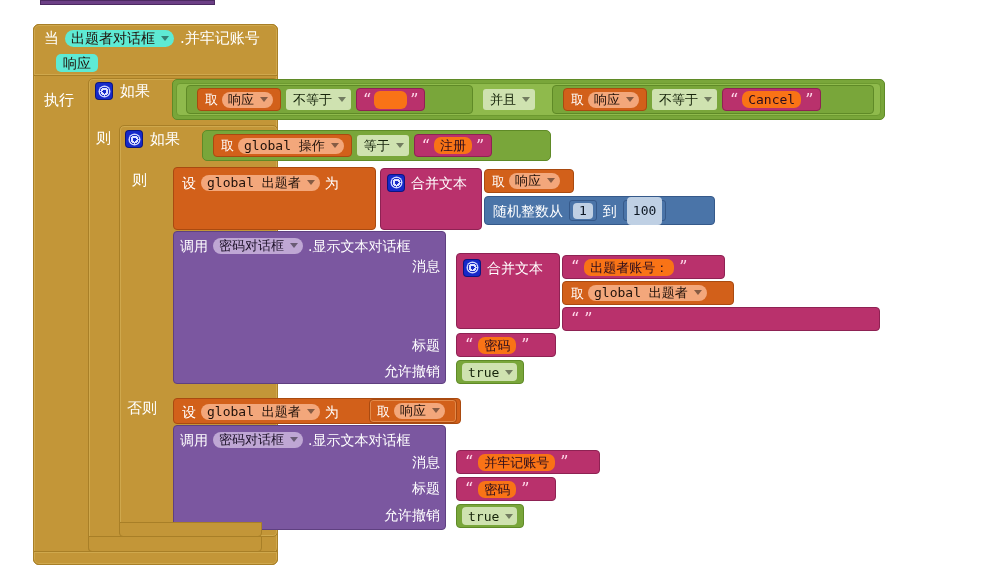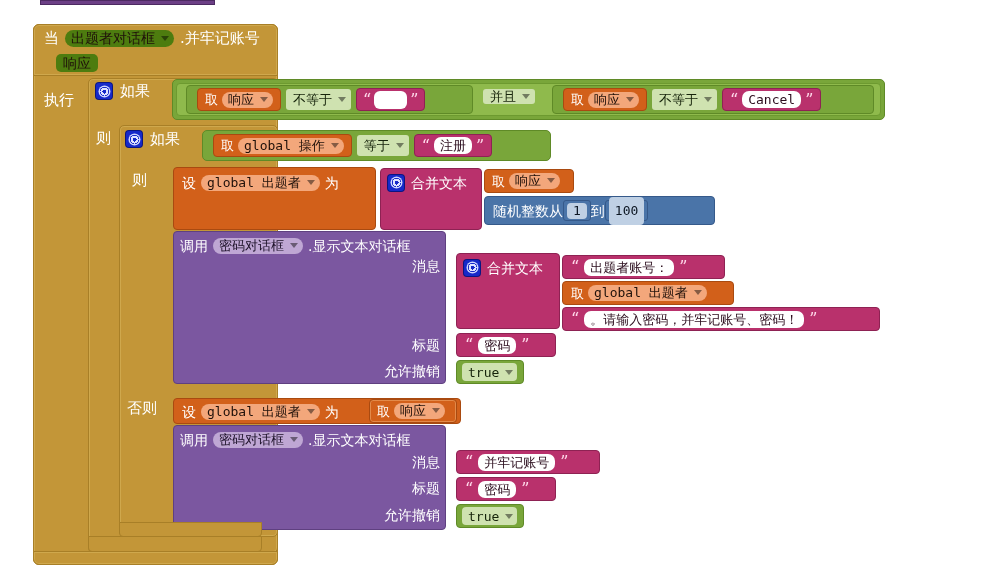--- a/index.html
+++ b/index.html
@@ -38,22 +38,22 @@
   
   .c-event   {background:#C39638;border:1px solid #a87f27;box-shadow:inset 0 0 0 1px #cfa84d;}
   .c-ctrl    {background:#C39638;border:1px solid #a87f27;}
   .c-logic   {background:#79A63A;border:1px solid #5f8a27;}
   .c-var     {background:#D2601A;border:1px solid #a94a10;}
   .c-text    {background:#B9316C;border:1px solid #8e2253;}
   .c-math    {background:#4A74A8;border:1px solid #35598a;}
   .c-proc    {background:#7B57A0;border:1px solid #5f4080;}
 
   .chip-var {background:#F3A77B;color:#20110a;}
-  .chip-evt {background:#4d7c0f;color:#20110a;text-align:right;}
-  .chip-txt {background:#ffffff;color:#2b0d1d;}
+  .chip-evt {background:#5eead4;color:#20110a;text-align:right;}
+  .chip-txt {background:#f97316;color:#2b0d1d;}
   .chip-log {background:#CFE2B0;color:#16230a;}
   .chip-math{background:#BFD0E4;color:#0d1723;}
   .chip-proc{background:#BFA7D4;color:#1a0f26;}
 
   .quote{color:#ffd9ea;font-size:16px;line-height:1;font-family:"DejaVu Serif",serif;}
   .mono{font-family:"DejaVu Sans Mono","Liberation Mono",monospace;}
 
   .tabbar{position:absolute;left:40px;top:0;width:175px;height:5px;background:#6c3f86;border:1px solid #4d2a62;box-sizing:border-box;}
 </style>
 </head>
@@ -114,21 +114,21 @@
       <span style="font-size:13px;">不等于</span>
       <span class="caret"></span>
     </span>
     <span class="blk c-text" style="position:relative;height:23px;display:inline-flex;align-items:center;gap:3px;padding:0 6px;border-radius:4px;">
       <span class="quote">“</span>
       <span class="chip chip-txt" style="min-width:22px;height:15px;border-radius:6px;"></span>
       <span class="quote">”</span>
     </span>
   </div>
 
-  <span class="chip chip-log" style="position:absolute;left:483px;top:89px;height:15px;border-radius:3px;padding:0 5px 0 7px;">
+  <span class="chip chip-log" style="position:absolute;left:483px;top:89px;height:21px;border-radius:3px;padding:0 5px 0 7px;">
     <span style="font-size:13px;">并且</span>
     <span class="caret"></span>
   </span>
 
   <div class="blk c-logic" style="left:552px;top:85px;width:322px;height:29px;border-radius:4px;"></div>
   <div style="position:absolute;left:563px;top:88px;display:flex;align-items:center;gap:5px;height:23px;">
     <span class="blk c-var" style="position:relative;height:23px;display:inline-flex;align-items:center;gap:4px;padding:0 7px;border-radius:4px;">
       <span class="lbl" style="font-size:13px;">取</span>
       <span class="chip chip-var">
         <span style="font-size:13px;">响应</span>
@@ -200,21 +200,21 @@
   </div>
 
   <div class="blk c-var" style="left:484px;top:169px;width:90px;height:24px;border-radius:4px;display:flex;align-items:center;gap:4px;padding:0 7px;">
     <span class="lbl" style="font-size:13px;">取</span>
     <span class="chip chip-var">
       <span style="font-size:13px;">响应</span>
       <span class="caret"></span>
     </span>
   </div>
 
-  <div class="blk c-math" style="left:484px;top:196px;width:231px;height:29px;border-radius:4px;display:flex;align-items:center;padding:12px 8px;">
+  <div class="blk c-math" style="left:484px;top:196px;width:231px;height:29px;border-radius:4px;display:flex;align-items:center;gap:6px;padding:12px 8px;">
     <span class="lbl" style="font-size:14px;">随机整数从</span>
     <span class="blk c-math" style="position:relative;height:21px;display:inline-flex;align-items:center;padding:0 3px;border-radius:3px;">
       <span class="chip chip-math mono" style="font-size:13px;height:16px;border-radius:4px;padding:0 6px;">1</span>
     </span>
     <span class="lbl" style="font-size:14px;">到</span>
     <span class="blk c-math" style="position:relative;height:21px;display:inline-flex;align-items:center;padding:0 3px;border-radius:3px;">
       <span class="chip chip-math mono" style="font-size:13px;height:28px;border-radius:4px;padding:0 6px;">100</span>
     </span>
   </div>
 
@@ -255,21 +255,20 @@
   <div class="blk c-var" style="left:562px;top:281px;width:172px;height:24px;border-radius:4px;display:flex;align-items:center;gap:4px;padding:0 8px;">
     <span class="lbl" style="font-size:13px;">取</span>
     <span class="chip chip-var">
       <span class="mono" style="font-size:13px;">global 出题者</span>
       <span class="caret"></span>
     </span>
   </div>
 
   <div class="blk c-text" style="left:562px;top:307px;width:318px;height:24px;border-radius:4px;display:flex;align-items:center;gap:5px;padding:0 8px;">
     <span class="quote">“</span>
-    <span class="chip chip-txt" style="font-size:13px;height:17px;border-radius:7px;padding:0 6px;">。请输入密码，并牢记账号、密码！</span>
     <span class="quote">”</span>
   </div>
 
   <div class="blk c-text" style="left:456px;top:333px;width:100px;height:24px;border-radius:4px;display:flex;align-items:center;gap:5px;padding:0 8px;">
     <span class="quote">“</span>
     <span class="chip chip-txt" style="font-size:13px;height:17px;border-radius:7px;padding:0 6px;">密码</span>
     <span class="quote">”</span>
   </div>
 
   <div class="blk c-logic" style="left:456px;top:360px;width:68px;height:24px;border-radius:4px;display:flex;align-items:center;padding:0 5px;">

